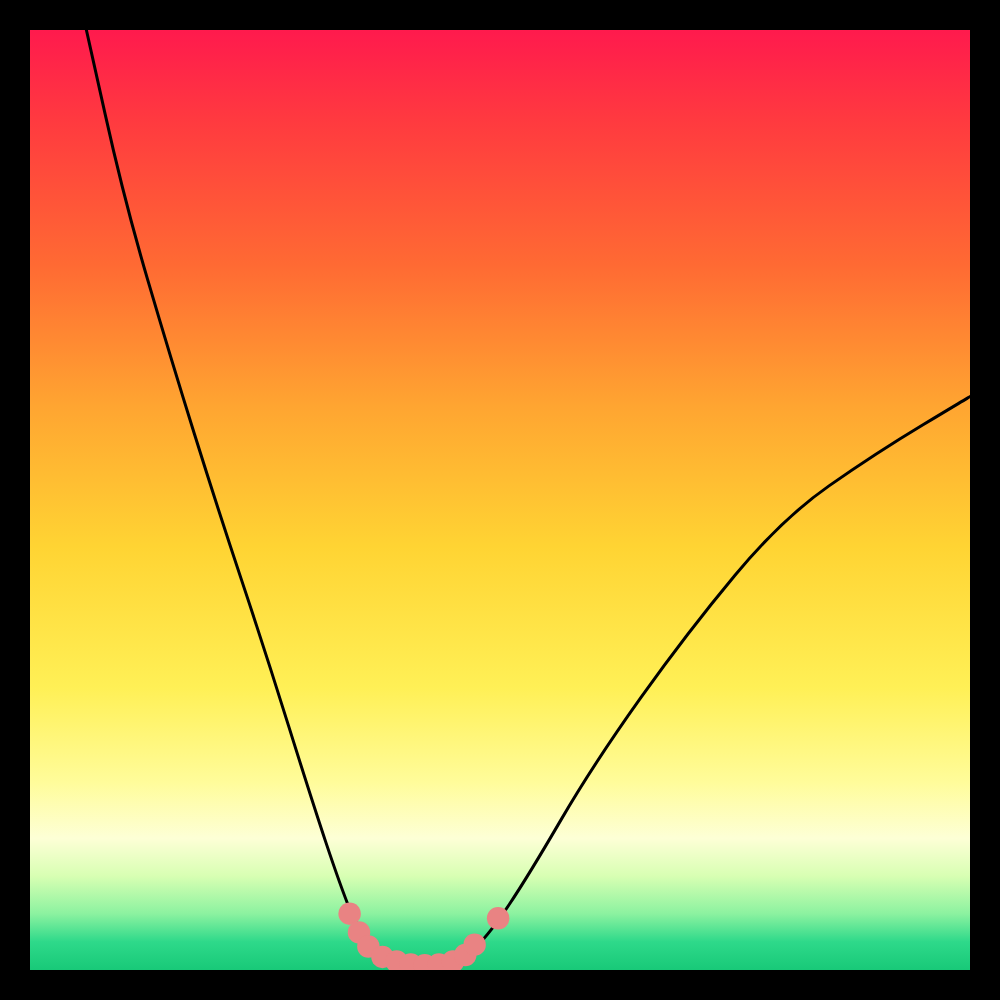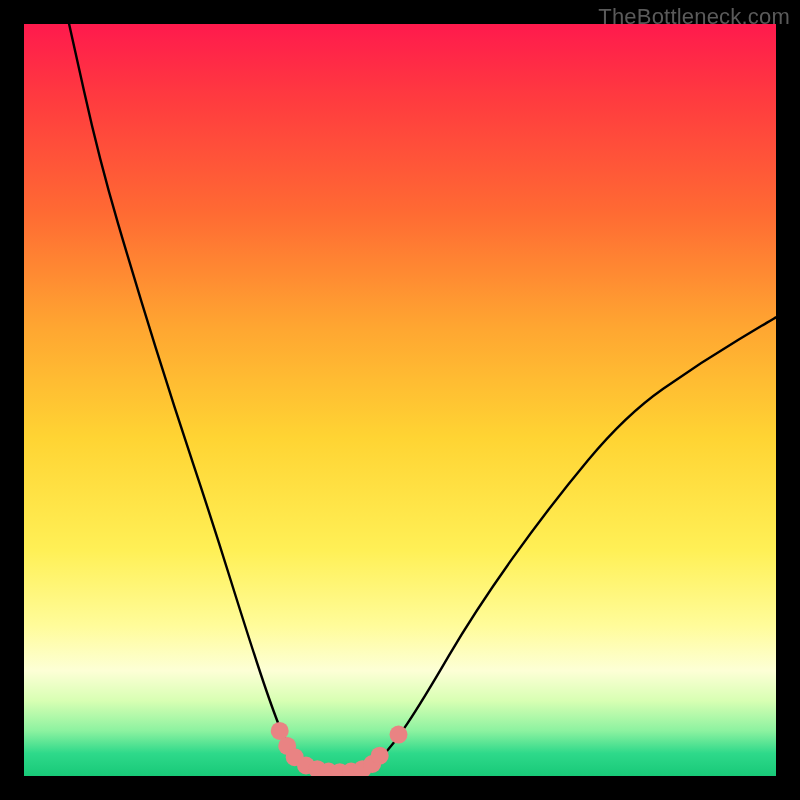--- a/index.html
+++ b/index.html
@@ -76,14 +76,13 @@
           <circle cx="304.6" cy="747.5" r="9" fill="#e98383"></circle>
           <circle cx="315.8" cy="748.2" r="9" fill="#e98383"></circle>
           <circle cx="327.1" cy="747.5" r="9" fill="#e98383"></circle>
           <circle cx="338.4" cy="745.2" r="9" fill="#e98383"></circle>
           <circle cx="348.2" cy="740.0" r="9" fill="#e98383"></circle>
           <circle cx="355.7" cy="731.7" r="9" fill="#e98383"></circle>
           <circle cx="374.5" cy="710.6" r="9" fill="#e98383"></circle>
         </g>
     </svg>
   </div>
-  <div class="watermark">TheBottleneck.com</div>
 </div>
 
 </body></html>

